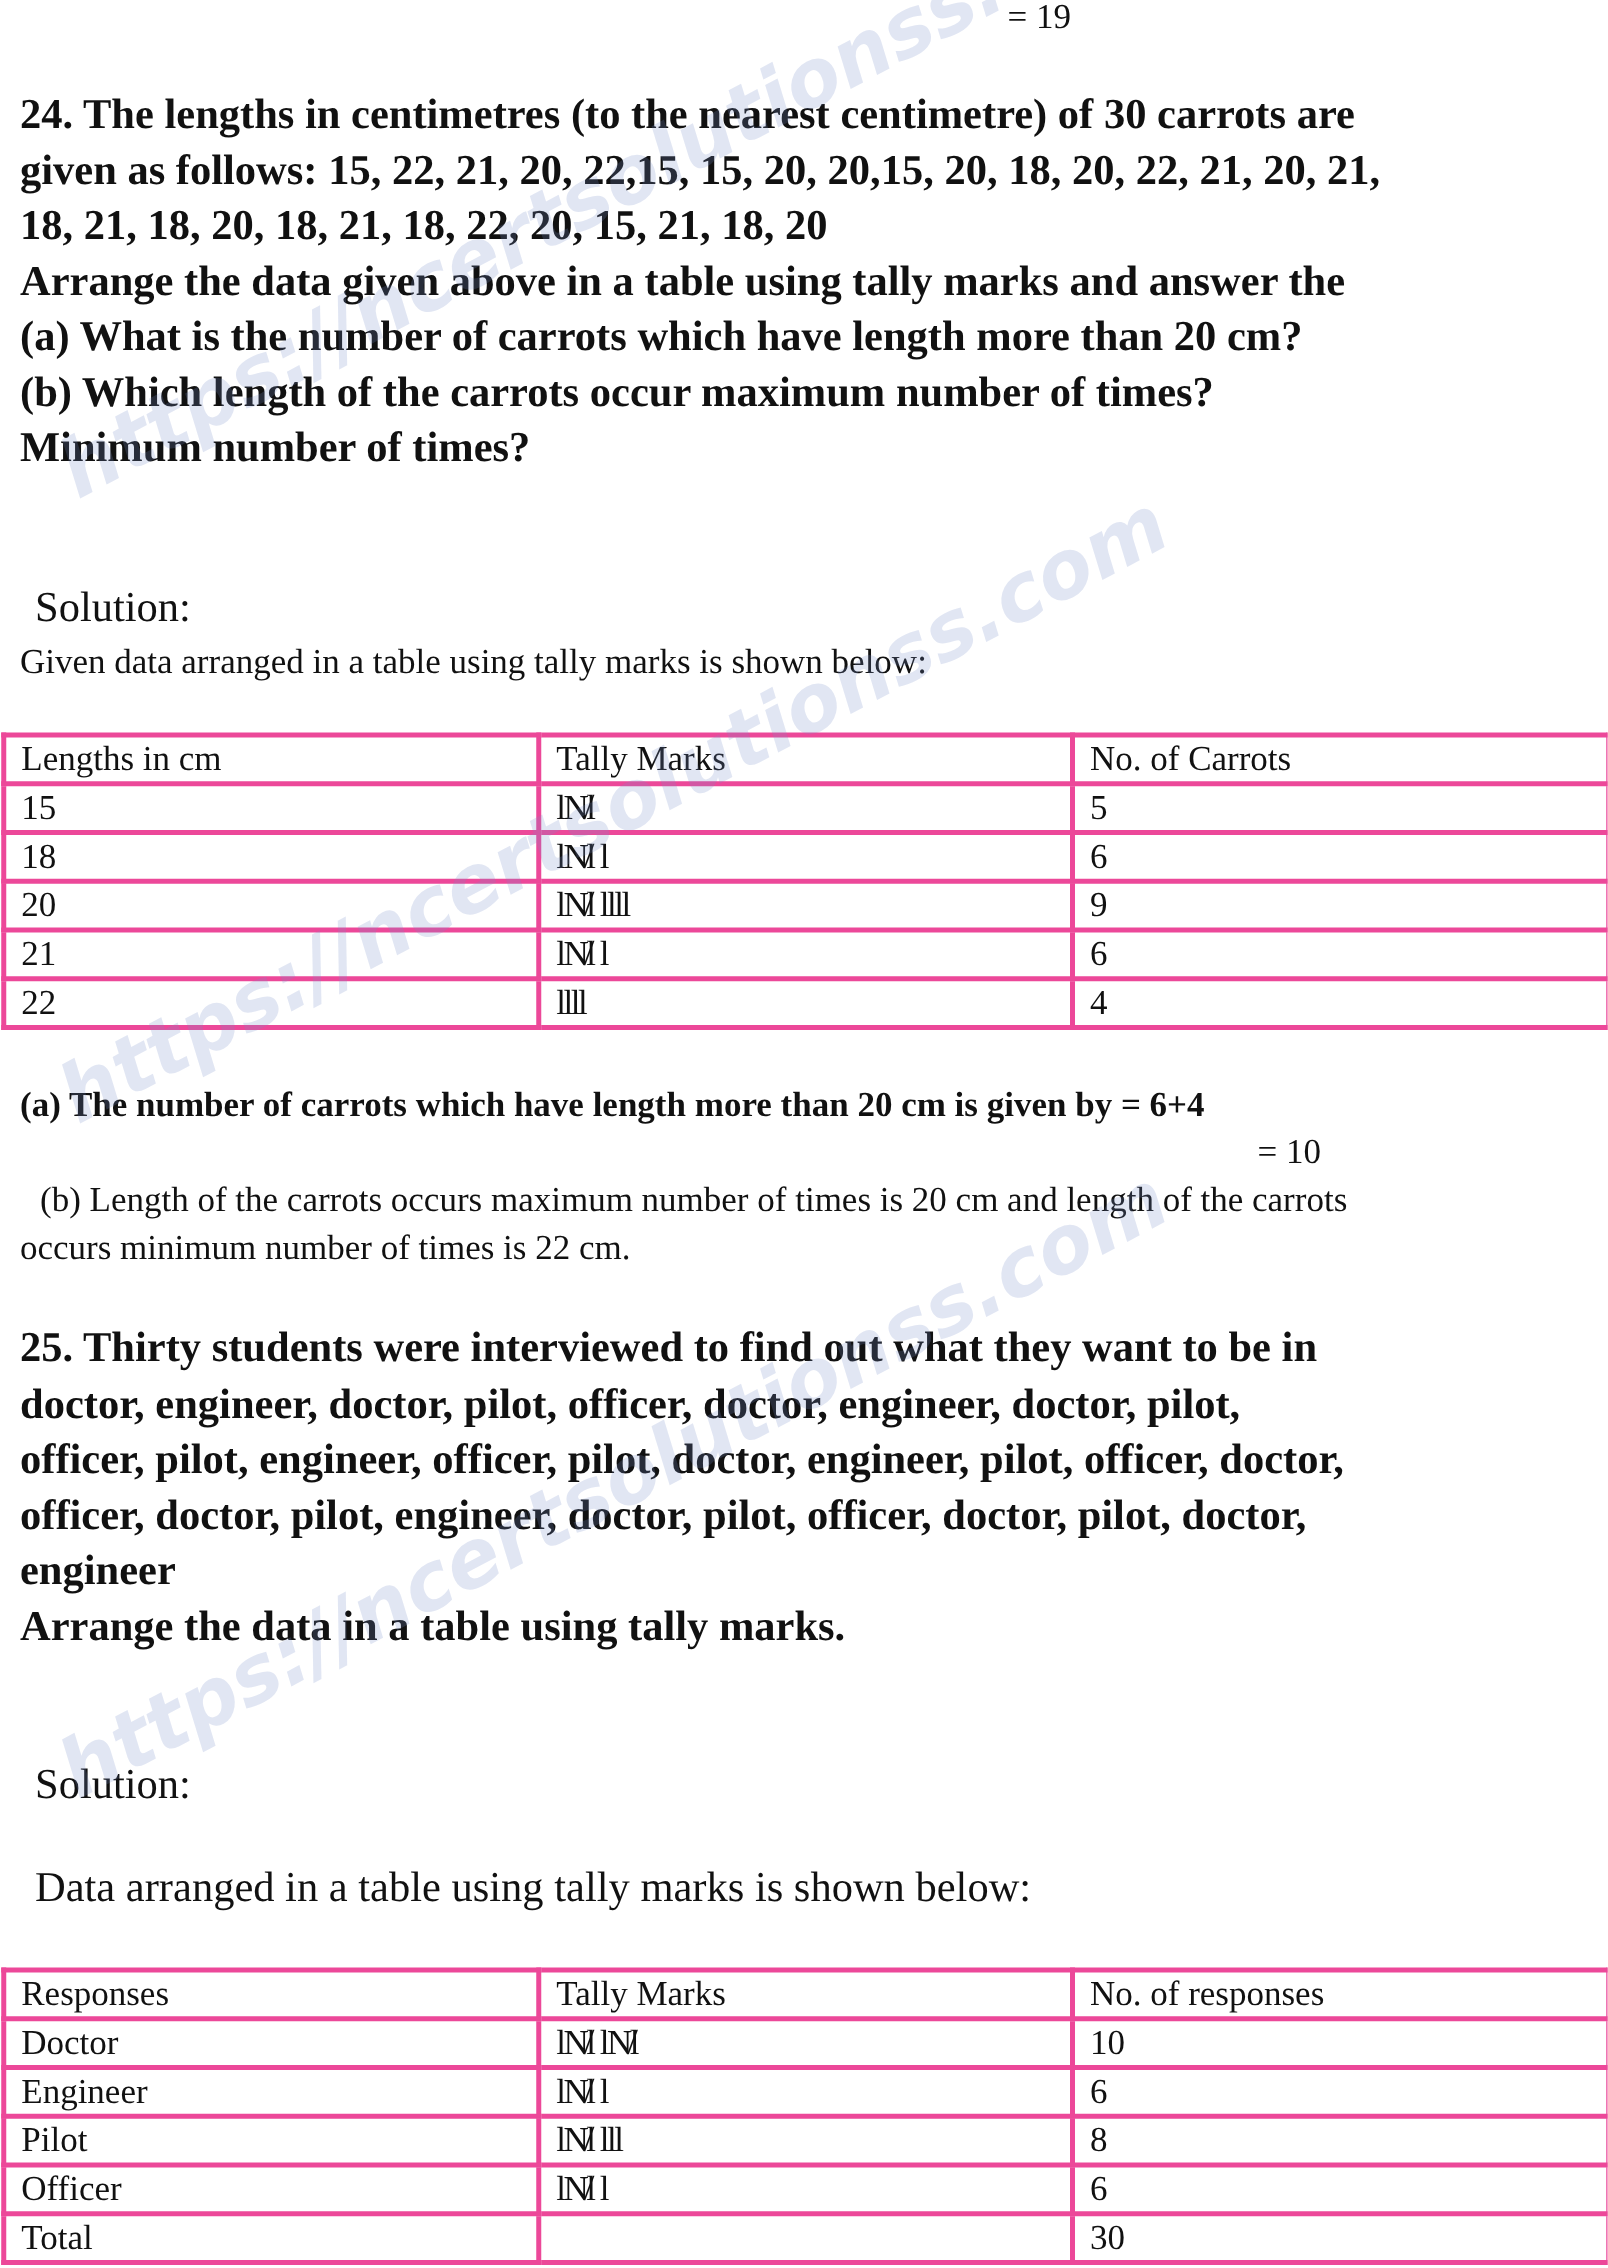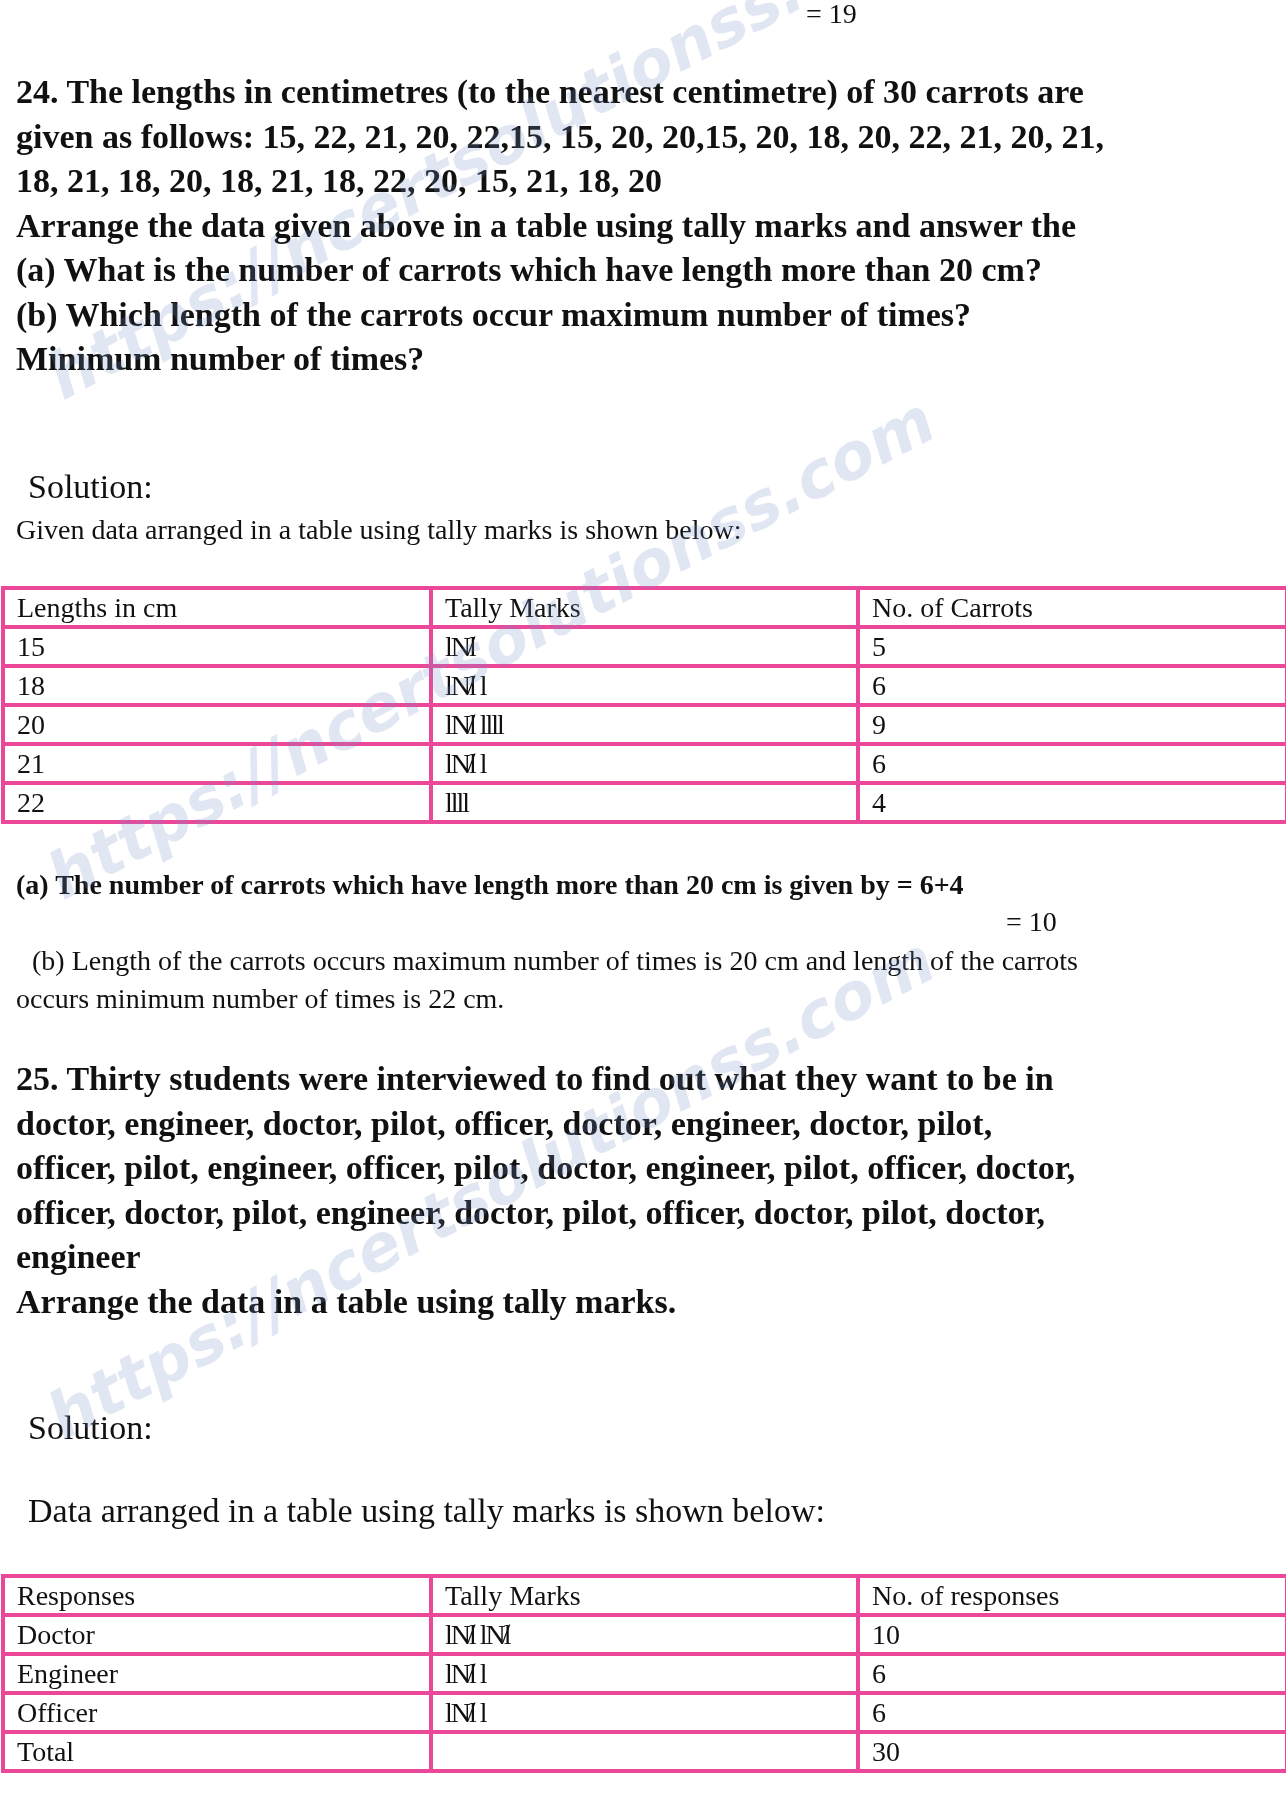--- a/index.html
+++ b/index.html
@@ -118,20 +118,25 @@
     <td>Doctor</td>
     <td class="tally-mark">lN̸l lN̸l</td>
     <td>10</td>
   </tr>
   <tr>
     <td>Engineer</td>
     <td class="tally-mark">lN̸l l</td>
     <td>6</td>
   </tr>
   <tr>
+    <td>Pilot</td>
+    <td class="tally-mark">lN̸l lll</td>
+    <td>8</td>
+  </tr>
+  <tr>
     <td>Officer</td>
     <td class="tally-mark">lN̸l l</td>
     <td>6</td>
   </tr>
   <tr>
     <td>Total</td>
     <td class="tally-mark"></td>
     <td>30</td>
   </tr>
 </tbody>

